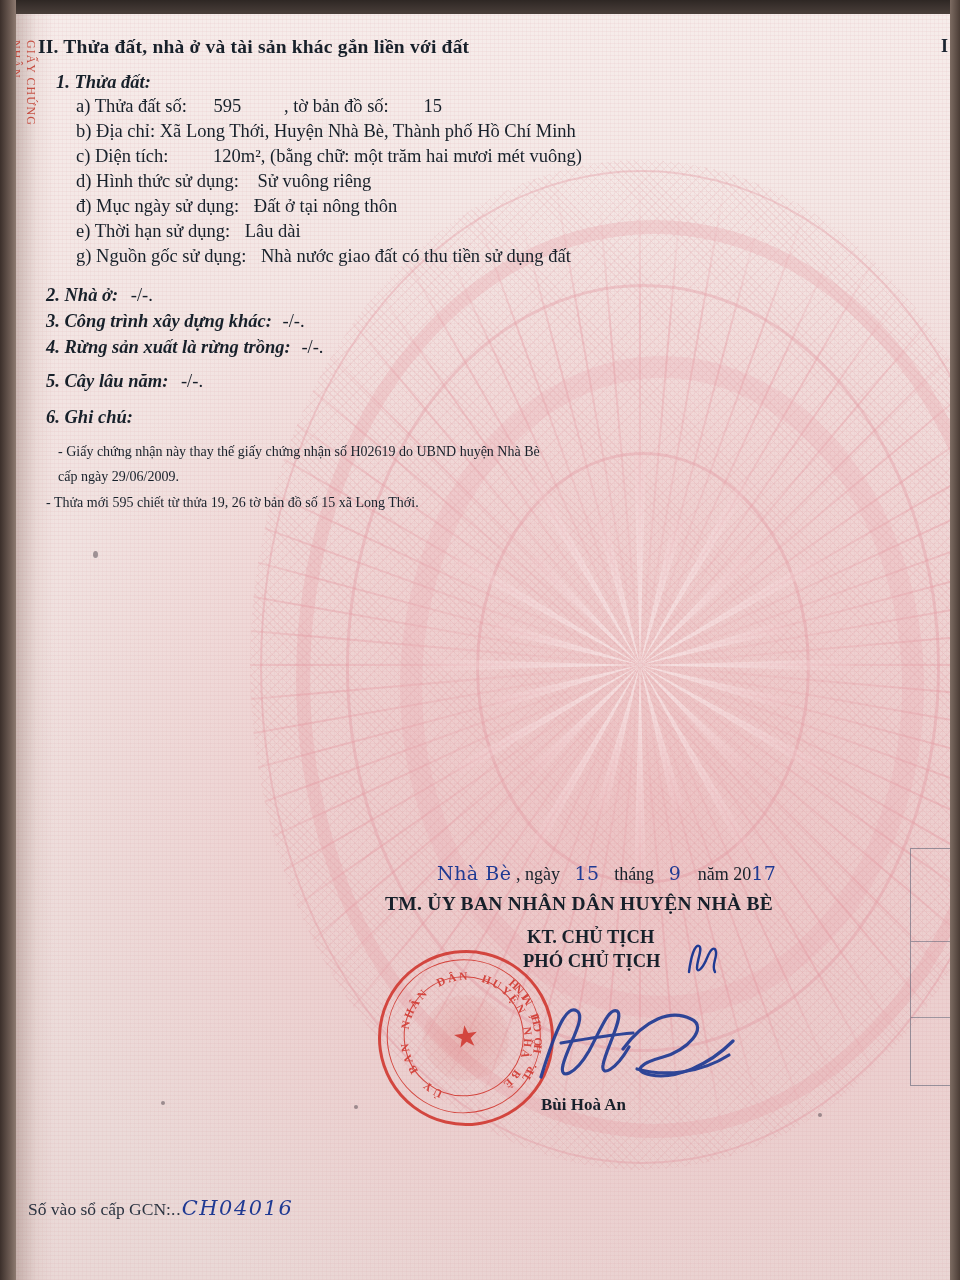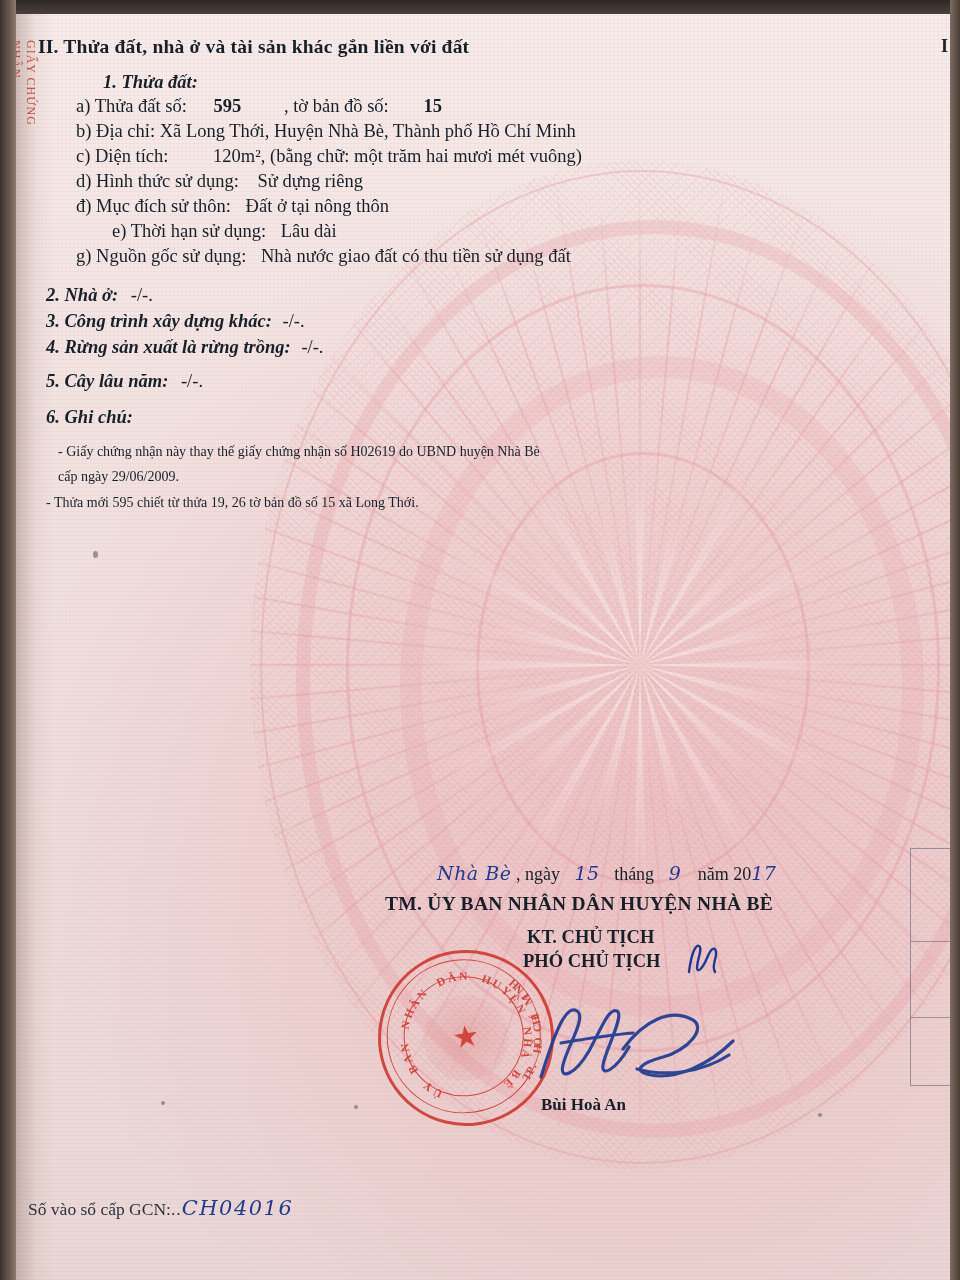--- a/index.html
+++ b/index.html
@@ -152,30 +152,29 @@
     font-size: 18px;
     color: #1b2430;
   }
 
   .sec1-title {
     position: absolute;
     left: 56px; top: 72px;
     font-weight: bold;
     font-style: italic;
     font-size: 18.5px;
-    margin-left: 47px;
   }
 
   .line {
     position: absolute;
     font-size: 18.5px;
     white-space: nowrap;
   }
   .lbl { }
-  .val-bold { font-weight: bold; text-align: center; }
+  .val-bold { font-weight: normal; text-align: center; }
 
   .sec-bold {
     position: absolute;
     font-weight: bold;
     font-style: italic;
     font-size: 18.5px;
     white-space: nowrap;
   }
   .sec-bold .plain {
     font-weight: normal;
@@ -190,21 +189,20 @@
 
   
   .date-line {
     position: absolute;
     left: 437px; top: 862px;
     font-size: 18px;
     white-space: nowrap;
   }
   .hand {
     font-family: "DejaVu Serif", serif;
-    font-style: italic;
     color: #1f3a93;
     font-size: 18px;
     letter-spacing: .5px;
   }
   .hand.big { font-size: 19px; }
 
   .tm-line {
     position: absolute;
     left: 385px; top: 893px;
     font-weight: bold;
@@ -484,29 +482,29 @@
       <span style="">Xã Long Thới, Huyện Nhà Bè, Thành phố Hồ Chí Minh</span>
     </div>
 
     <div class="line" style="left:76px;top:146px;">
       <span class="lbl">c) Diện tích:</span>
       <span style="margin-left:40px;">120m², (bằng chữ: một trăm hai mươi mét vuông)</span>
     </div>
 
     <div class="line" style="left:76px;top:171px;">
       <span class="lbl">d) Hình thức sử dụng:</span>
-      <span style="margin-left:14px;">Sử dựng riêng</span>
+      <span style="margin-left:14px;">Sử vuông riêng</span>
     </div>
 
     <div class="line" style="left:76px;top:196px;">
-      <span class="lbl">đ) Mục đích sử thôn:</span>
+      <span class="lbl">đ) Mục ngày sử dụng:</span>
       <span style="margin-left:10px;">Đất ở tại nông thôn</span>
     </div>
 
-    <div class="line" style="left:76px;top:221px;margin-left:36px;">
+    <div class="line" style="left:76px;top:221px;">
       <span class="lbl">e) Thời hạn sử dụng:</span>
       <span style="margin-left:10px;">Lâu dài</span>
     </div>
 
     <div class="line" style="left:76px;top:246px;">
       <span class="lbl">g) Nguồn gốc sử dụng:</span>
       <span style="margin-left:10px;">Nhà nước giao đất có thu tiền sử dụng đất</span>
     </div>
 
     <div class="sec-bold" style="left:46px;top:285px;">

